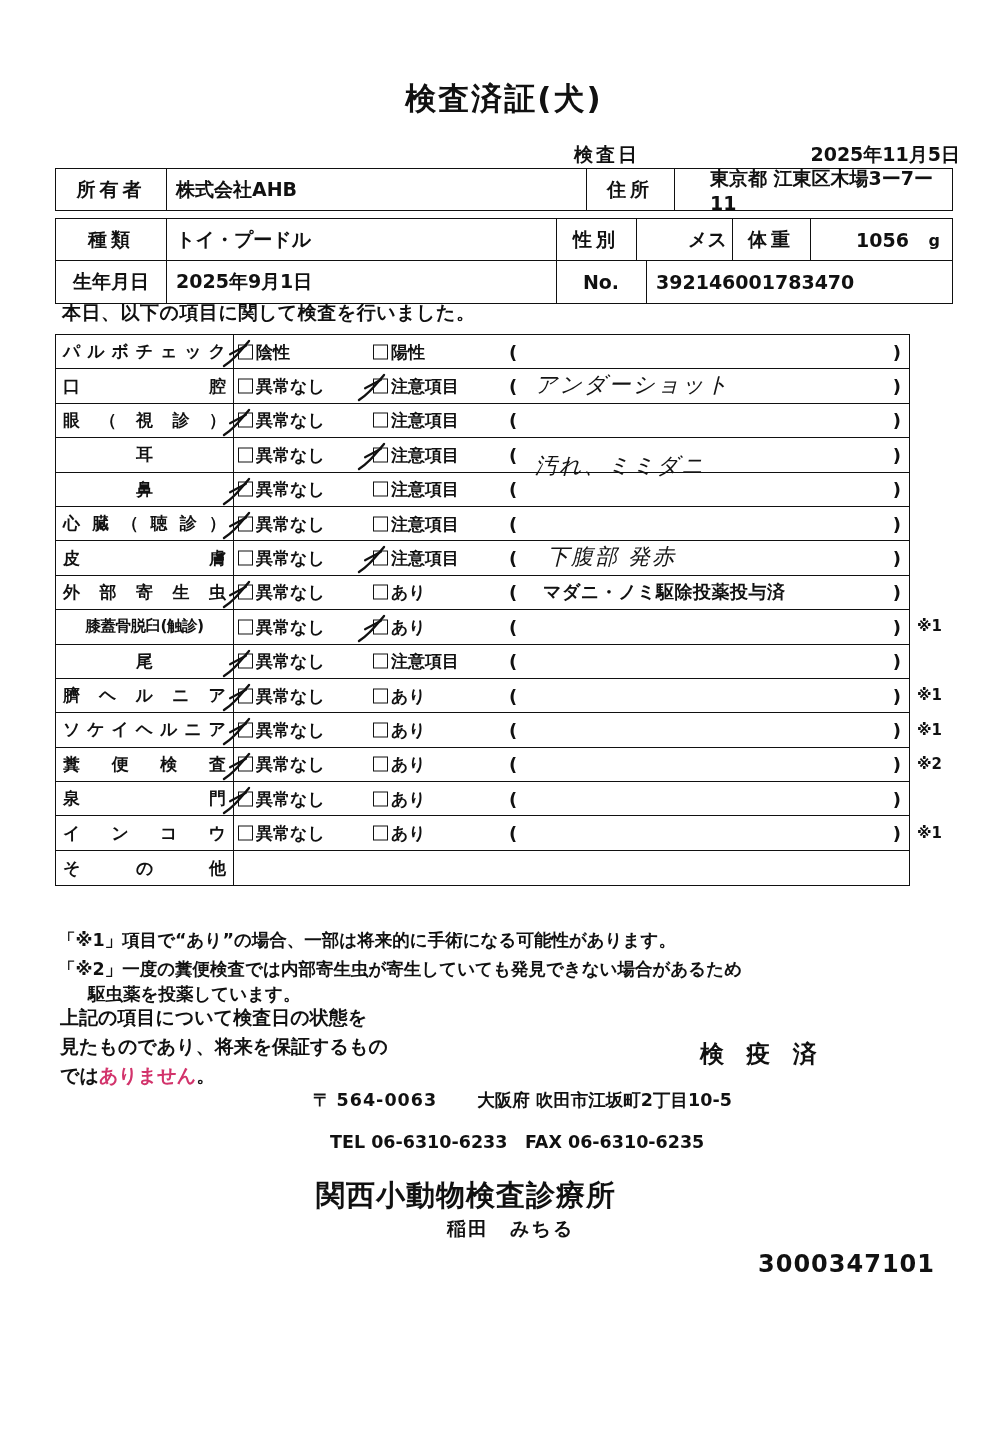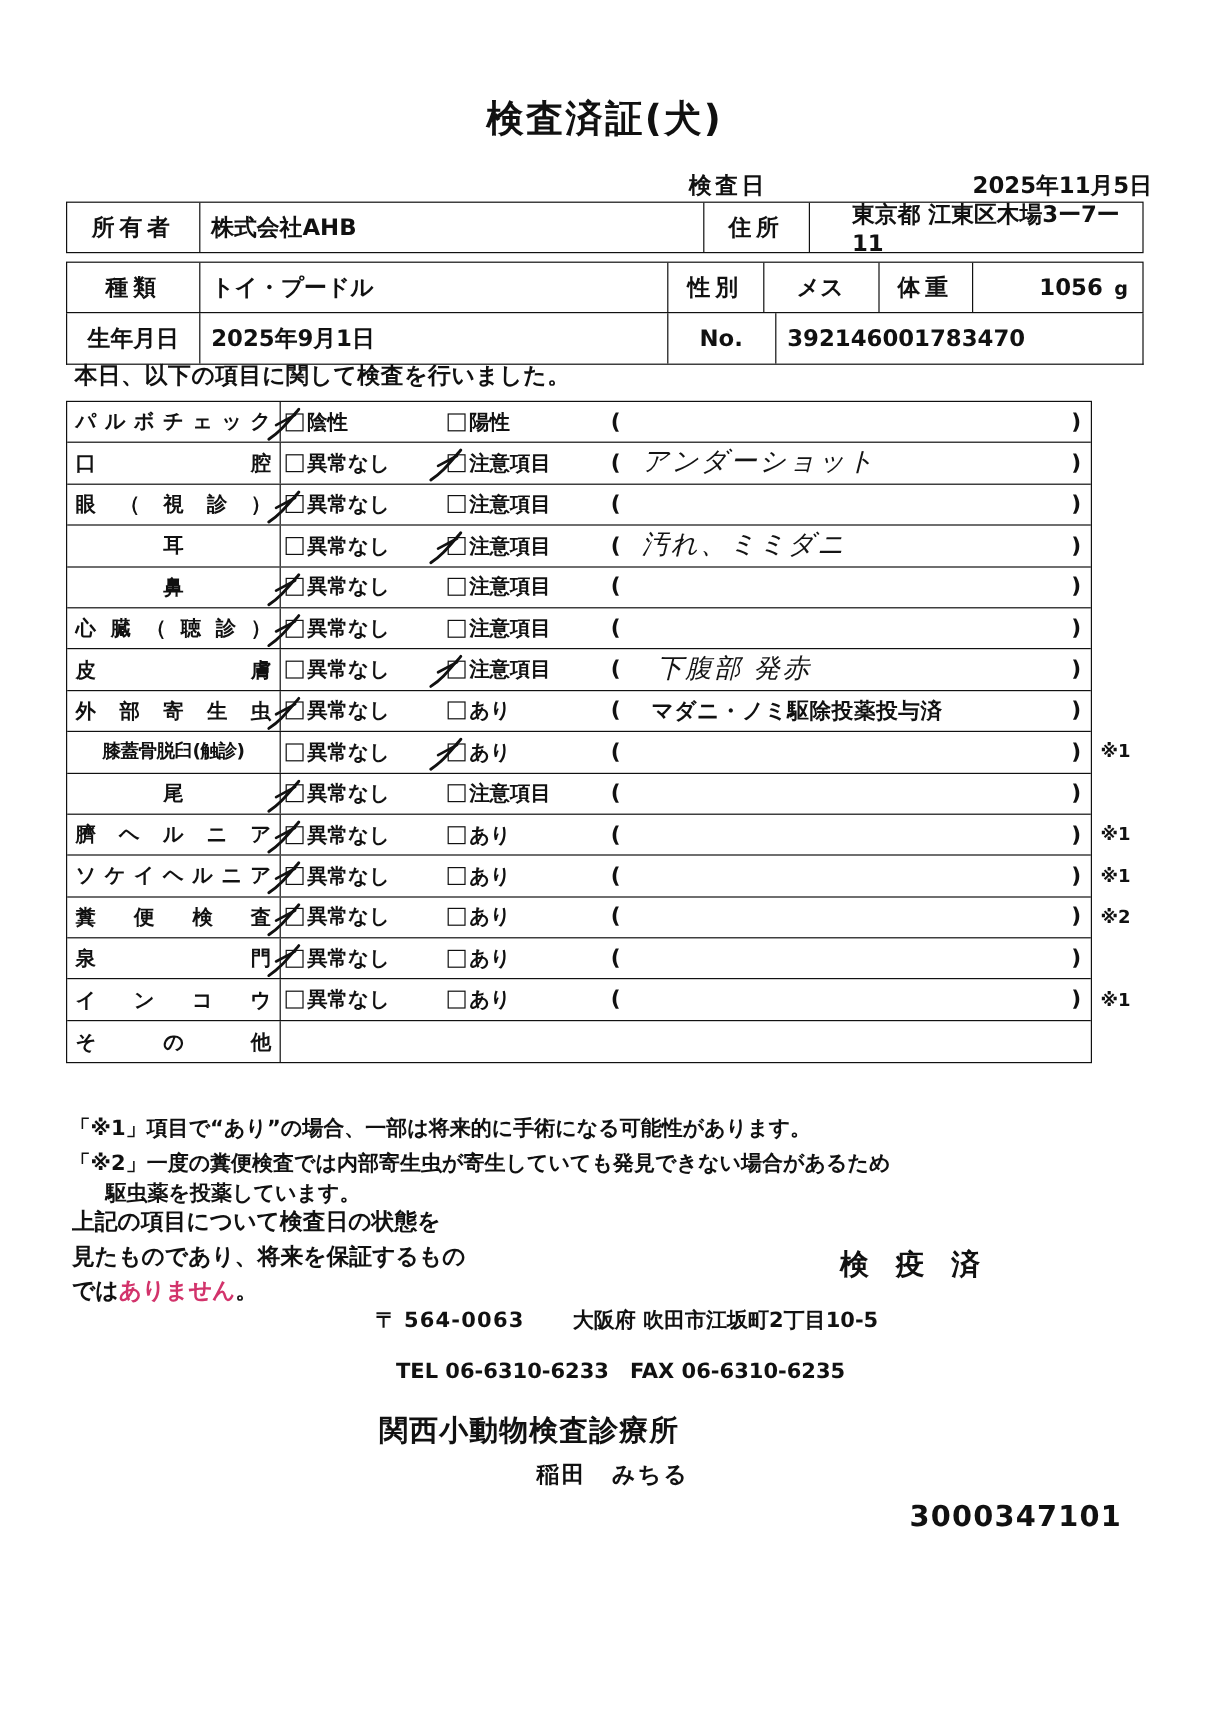--- a/index.html
+++ b/index.html
@@ -30,21 +30,21 @@
   
   .infotable{position:absolute;left:55px;top:168px;width:898px;}
   .irow{position:relative;height:43px;border:1.6px solid #111;border-top:none;box-sizing:border-box;}
   .irow.first{border-top:1.6px solid #111;}
   .icell{
     position:absolute;top:0;height:100%;box-sizing:border-box;
     display:flex;align-items:center;font-size:19px;font-weight:700;
   }
   .icell.lbl{justify-content:center;letter-spacing:4px;}
   .icell.val{padding-left:10px;}
-  .icell.rt{justify-content:flex-end;padding-right:32px;}
+  .icell.rt{justify-content:flex-end;padding-right:42px;}
   .vline{position:absolute;top:0;height:100%;width:0;border-left:1.6px solid #111;}
   .gunit{position:absolute;right:12px;top:50%;transform:translateY(-50%);font-size:16px;font-weight:700;}
 
   
   .intro{
     position:absolute;left:62px;top:300px;font-size:19px;font-weight:700;letter-spacing:0.5px;
   }
 
   
   .checklist{position:absolute;left:55px;top:334px;width:855px;border:1.7px solid #111;box-sizing:border-box;}
@@ -111,21 +111,21 @@
   .stamp{
     position:absolute;left:700px;top:1038px;font-size:24px;font-weight:700;
     letter-spacing:7px;
   }
 
   
   .addr{position:absolute;left:313px;top:1088px;font-size:17.5px;font-weight:700;}
   .addr .zip{letter-spacing:1px;}
   .addr .sep{display:inline-block;width:28px;}
   .tel{position:absolute;left:330px;top:1130px;font-size:17.5px;font-weight:700;}
-  .clinic{position:absolute;left:316px;top:1176px;font-size:24px;font-weight:700;letter-spacing:1px;}
+  .clinic{position:absolute;left:316px;top:1176px;font-size:29px;font-weight:700;letter-spacing:1px;}
   .vet{position:absolute;left:447px;top:1216px;font-size:19px;font-weight:700;letter-spacing:2px;}
   .serial{position:absolute;left:758px;top:1250px;font-size:24px;font-weight:700;letter-spacing:1px;}
 </style>
 </head>
 <body>
 
 <div class="page">
 
   <div class="doc-title">検査済証(犬)</div>
 
@@ -146,21 +146,21 @@
       <div class="icell val" style="left:618px;right:0;width:277px;padding-left:36px;">東京都 江東区木場3ー7ー11</div>
     </div>
 
     <div class="irow" style="margin-top:7px;border-top:1.6px solid #111;">
       <div class="icell lbl" style="left:0;width:110px;">種類</div>
       <div class="vline" style="left:110px;"></div>
       <div class="icell val" style="left:110px;width:390px;">トイ・プードル</div>
       <div class="vline" style="left:500px;"></div>
       <div class="icell lbl" style="left:500px;width:80px;">性別</div>
       <div class="vline" style="left:580px;"></div>
-      <div class="icell val" style="left:580px;width:96px;padding-left:28px;">メス</div>
+      <div class="icell val" style="left:604px;width:96px;padding-left:28px;">メス</div>
       <div class="vline" style="left:676px;"></div>
       <div class="icell lbl" style="left:676px;width:78px;">体重</div>
       <div class="vline" style="left:754px;"></div>
       <div class="icell rt" style="left:754px;width:141px;">1056</div>
       <div class="gunit">g</div>
     </div>
 
     <div class="irow">
       <div class="icell lbl" style="left:0;width:110px;letter-spacing:0;">生年月日</div>
       <div class="vline" style="left:110px;"></div>
@@ -272,21 +272,21 @@
             <span>注意項目</span>
           </div>
           <div class="paren-l">(</div>
           <div class="paren-r">)</div>
           <div class="tick" style="left: 125px; top: 3px;">
             <svg width="46" height="30" viewBox="0 0 46 30">
               <path d="M1 28 C10 22, 14 17, 26 3" stroke="#111" stroke-width="2.4" fill="none" stroke-linecap="round"></path>
               <path d="M6 12 L24 12" stroke="#111" stroke-width="2.2" fill="none" stroke-linecap="round" transform="rotate(-28 15 12)"></path>
             </svg>
           </div>
-          <div class="hand" style="left: 302px;">汚れ、ミミダニ</div>
+          <div class="hand" style="left: 302px; margin-top: 12px;">汚れ、ミミダニ</div>
         </div>
       </div>
       <div class="crow">
         <div class="clabel center">鼻</div>
         <div class="cdiv"></div>
         <div class="copts">
           <div class="opt o1">
             <span class="box"></span>
             <span>異常なし</span>
           </div>

